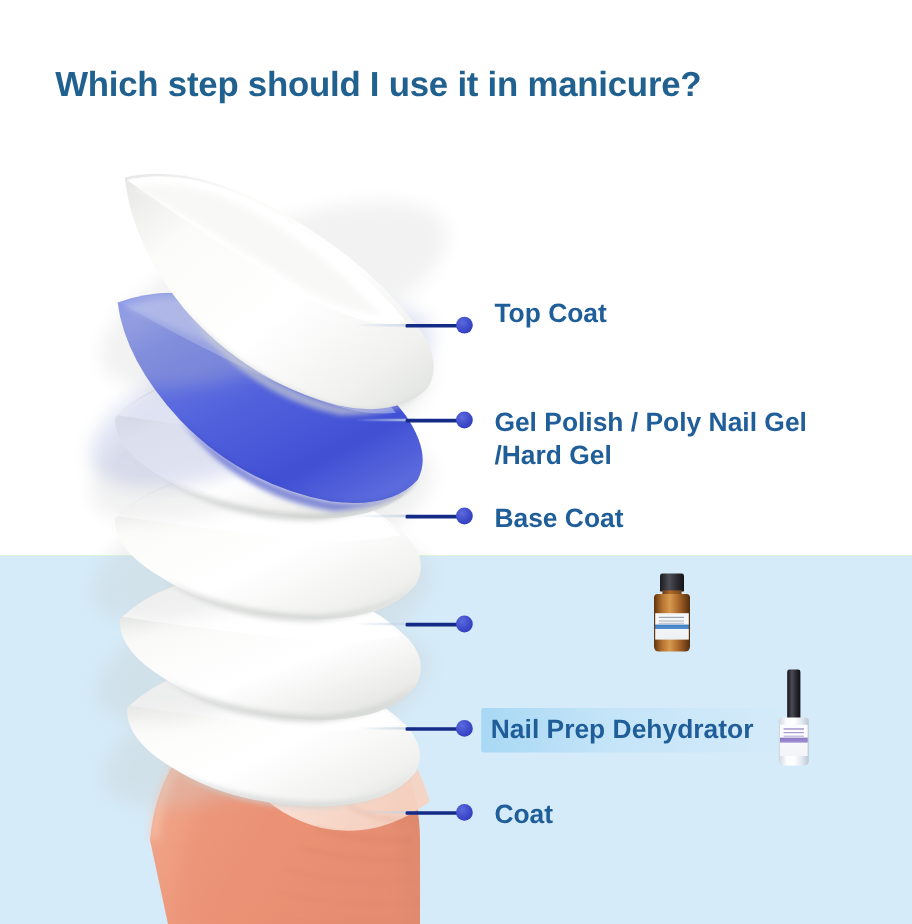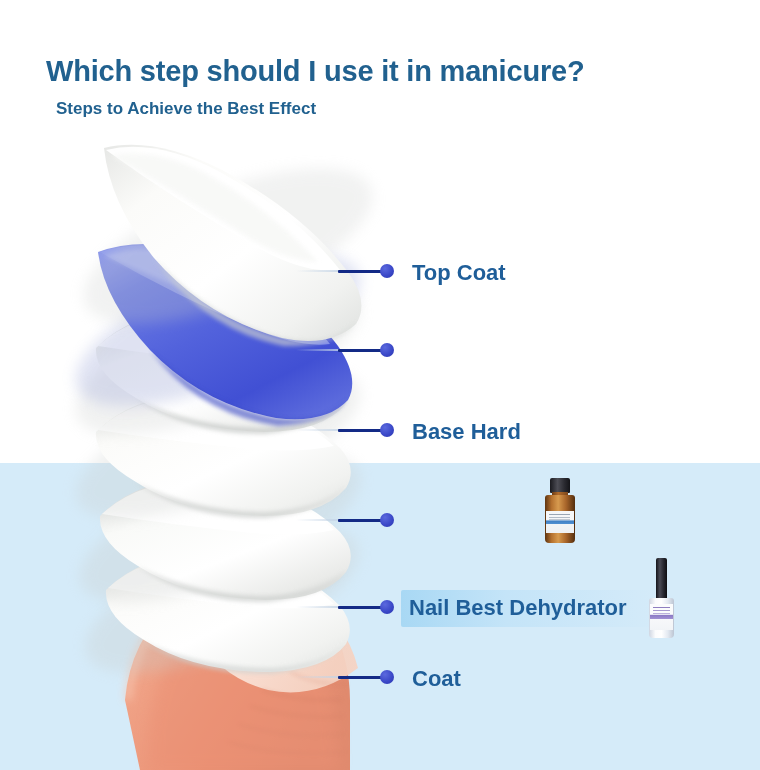--- a/index.html
+++ b/index.html
@@ -176,21 +176,20 @@
 </style>
 </head>
 <body>
 
 <div id="infographic">
 
   <div class="bg-top"></div>
   <div class="bg-bottom"></div>
 
   <div class="title">Which step should I use it in manicure?</div>
-  <div class="subtitle">Steps to Achieve the Best Effect</div>
 
   <svg class="art" viewBox="0 0 420 770" width="420" height="770" xmlns="http://www.w3.org/2000/svg">
     <defs>
       <linearGradient id="gWhiteA" x1="0" y1="0" x2="1" y2="1">
         <stop offset="0%" stop-color="#e6e7e5"></stop>
         <stop offset="22%" stop-color="#fbfbf9"></stop>
         <stop offset="55%" stop-color="#ffffff"></stop>
         <stop offset="82%" stop-color="#f1f2f0"></stop>
         <stop offset="100%" stop-color="#dfe1df"></stop>
       </linearGradient>
@@ -326,54 +325,56 @@
       <path d="M154 258 Q208 318 282 338 Q330 348 356 322
                Q340 346 284 346 Q204 330 154 258 Z" fill="#cfd2d0" opacity="0.65" filter="url(#soft3)"></path>
     </g>
   </svg>
 
   <div class="leader" style="left:296px; top:264px; width:100px;">
     <div class="faint" style="width:50px;"></div>
     <div class="solid" style="left:42px; width:46px;"></div>
     <div class="dot" style="left:84px;"></div>
   </div>
-  <div class="label" style="left:412px; top:259px;">Top Coat</div>
+  <div class="label" style="left:412px; top:247px;">Top Coat</div>
 
   <div class="leader" style="left:296px; top:343px; width:100px;">
     <div class="faint" style="width:50px;"></div>
     <div class="solid" style="left:42px; width:46px;"></div>
     <div class="dot" style="left:84px;"></div>
   </div>
+  <div class="label" style="left:412px; top:338px;">Gel Polish / Poly Nail Gel
+/Hard Gel</div>
 
   <div class="leader" style="left:296px; top:423px; width:100px;">
     <div class="faint" style="width:50px;"></div>
     <div class="solid" style="left:42px; width:46px;"></div>
     <div class="dot" style="left:84px;"></div>
   </div>
-  <div class="label" style="left:412px; top:418px;">Base Hard</div>
+  <div class="label" style="left:412px; top:418px;">Base Coat</div>
 
   <div class="leader" style="left:296px; top:513px; width:100px;">
     <div class="faint" style="width:50px;"></div>
     <div class="solid" style="left:42px; width:46px;"></div>
     <div class="dot" style="left:84px;"></div>
   </div>
 
   <div class="bottle bottle-amber" style="left:544px; top:478px; width:32px; height:66px;">
     <div class="cap"></div>
     <div class="neck"></div>
     <div class="body"></div>
     <div class="lbl"></div>
   </div>
 
   <div class="leader" style="left:296px; top:600px; width:100px;">
     <div class="faint" style="width:50px;"></div>
     <div class="solid" style="left:42px; width:46px;"></div>
     <div class="dot" style="left:84px;"></div>
   </div>
-  <div class="label hl hl-soft" style="left:401px; top:590px; width:244px;">Nail Best Dehydrator</div>
+  <div class="label hl hl-soft" style="left:401px; top:590px; width:244px;">Nail Prep Dehydrator</div>
 
   <div class="bottle bottle-slim" style="left:648px; top:558px; width:27px; height:82px;">
     <div class="cap"></div>
     <div class="body"></div>
     <div class="lbl"></div>
   </div>
 
   <div class="leader" style="left:296px; top:670px; width:100px;">
     <div class="faint" style="width:50px;"></div>
     <div class="solid" style="left:42px; width:46px;"></div>

